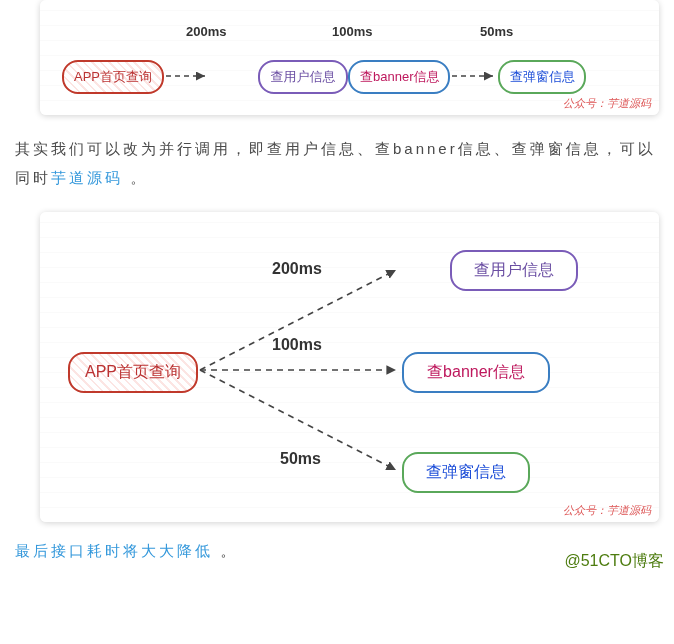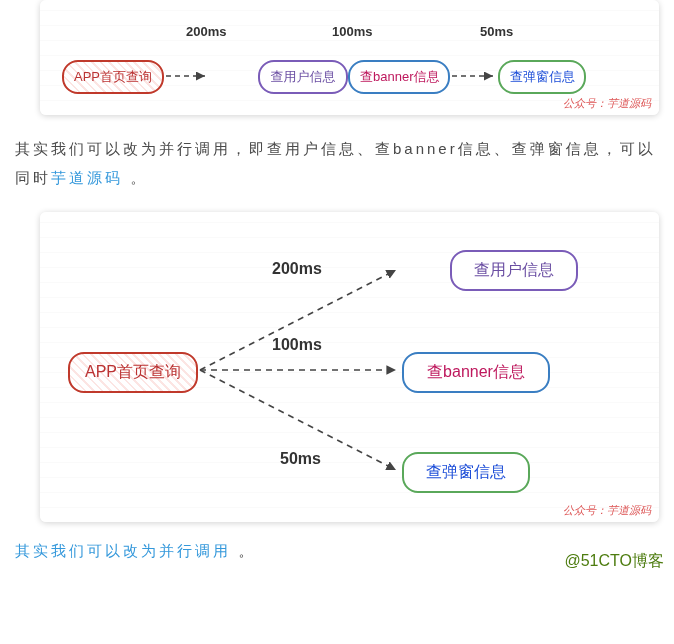--- a/index.html
+++ b/index.html
@@ -63,16 +63,16 @@
   <div class="box purple" style="left:362px;top:38px;width:128px;font-size:16px;padding:8px 10px"><span>查用户信息</span></div>
   <div class="box blue" style="left:362px;top:140px;width:148px;font-size:16px;padding:8px 10px"><span>查banner信息</span></div>
   <div class="box green" style="left:362px;top:240px;width:128px;font-size:16px;padding:8px 10px"><span>查弹窗信息</span></div>
   <div class="lbl" style="left:232px;top:48px;font-size:16px">200ms</div>
   <div class="lbl" style="left:232px;top:124px;font-size:16px">100ms</div>
   <div class="lbl" style="left:240px;top:238px;font-size:16px">50ms</div>
   <div class="watermark">公众号：芋道源码</div>
 </div>
 
 <p class="bottom-text">
-  <span class="hl">其实我们可以改为并行调用</span>&nbsp;<span>。</span>
+  <span class="hl">最后接口耗时将大大降低</span>&nbsp;<span>。</span>
 </p>
 
 <div class="brand">@51CTO博客</div>
 
 </body></html>

